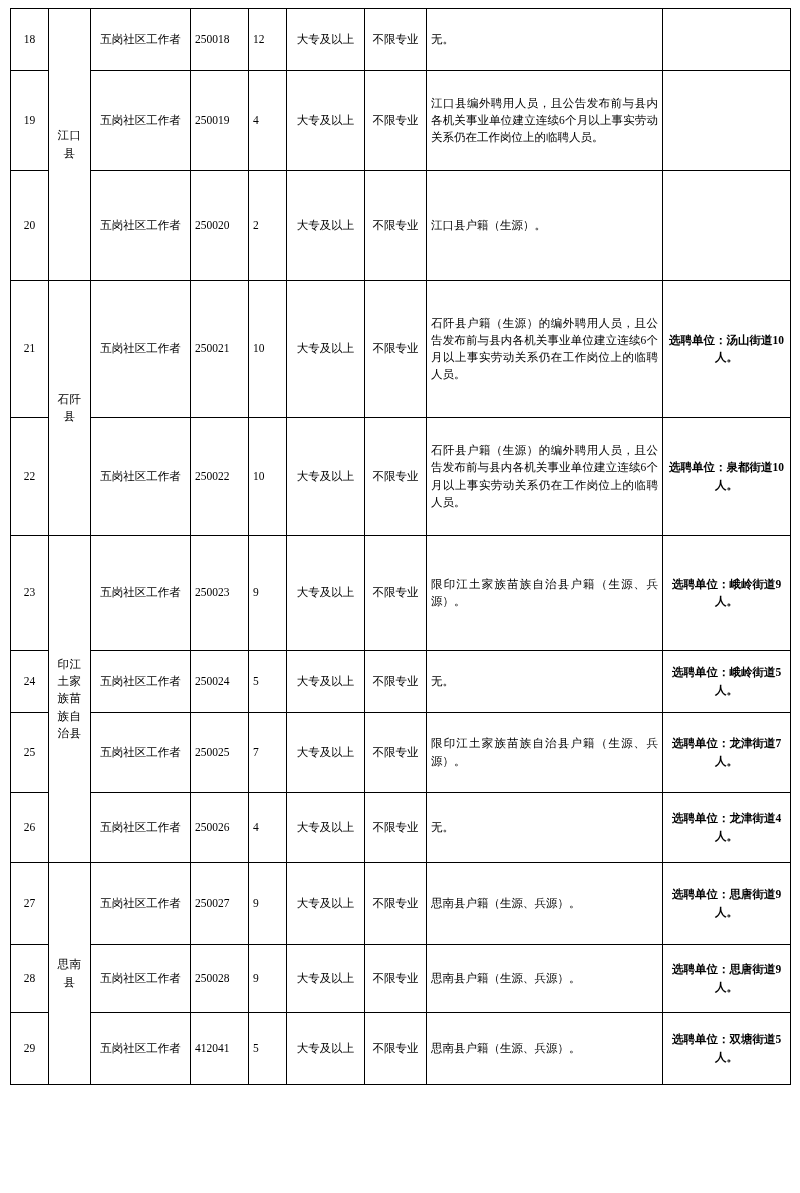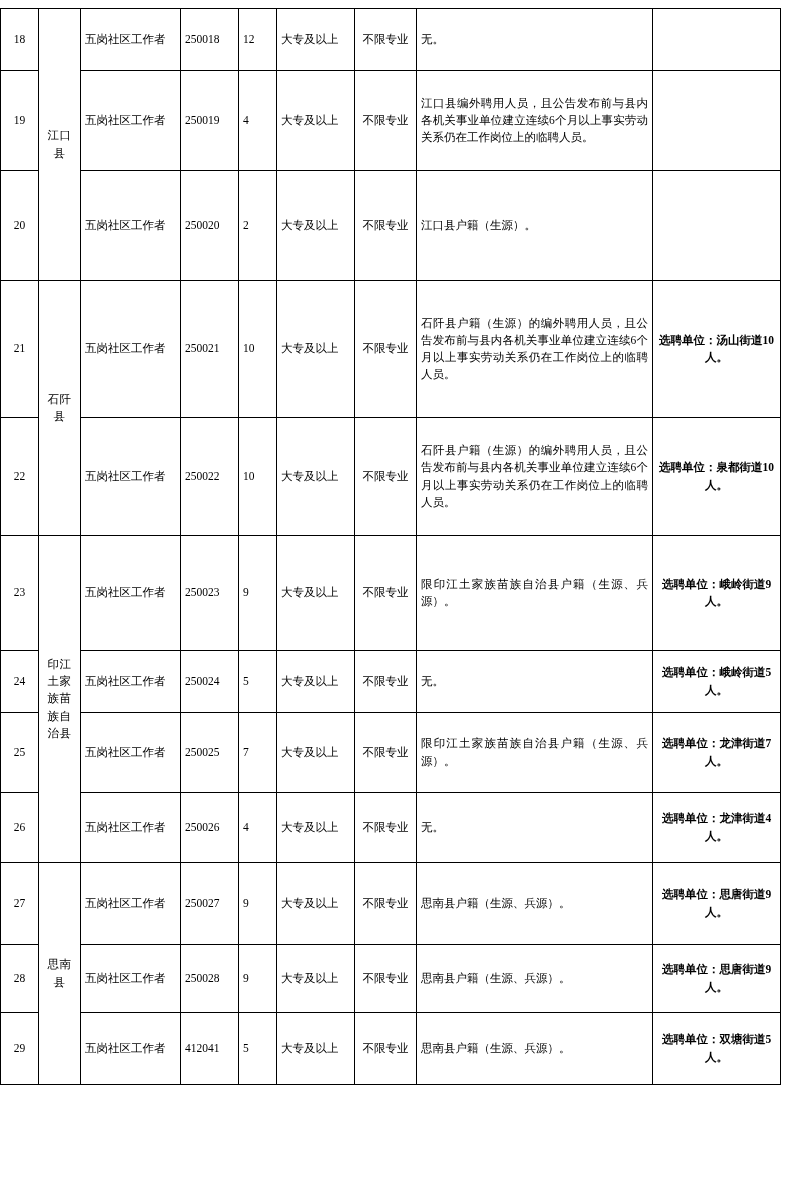--- a/index.html
+++ b/index.html
@@ -10,21 +10,21 @@
   body {
     width: 800px;
     height: 1193px;
     font-family: "Liberation Serif", "DejaVu Serif", serif;
     color: #000000;
     position: relative;
     overflow: hidden;
   }
   .sheet {
     position: absolute;
-    left: 0;
+    left: 10px;
     top: 8px;
     width: 780px;
     height: 1176px;
   }
   table.grid {
     border-collapse: collapse;
     width: 780px;
     table-layout: fixed;
   }
   table.grid td {
@@ -41,24 +41,24 @@
   col.c-post    { width: 100px; }
   col.c-code    { width: 58px; }
   col.c-num     { width: 38px; }
   col.c-edu     { width: 78px; }
   col.c-major   { width: 62px; }
   col.c-req     { width: 236px; }
   col.c-note    { width: 128px; }
 
   .cell-no    { text-align: center; font-size: 12px; }
   .cell-region{ text-align: center; font-size: 12px; letter-spacing: 0.5px; }
-  .cell-post  { text-align: left; font-size: 12px; }
+  .cell-post  { text-align: center; font-size: 12px; }
   .cell-code  { text-align: left; font-size: 12px; }
   .cell-num   { text-align: left; font-size: 12px; }
-  .cell-edu   { text-align: left; font-size: 12px; }
+  .cell-edu   { text-align: center; font-size: 12px; }
   .cell-major { text-align: center; font-size: 12px; margin-left: 28px; }
   .cell-req   { text-align: justify; text-justify: inter-ideograph; font-size: 11.5px; padding-left: 6px; padding-right: 6px; }
   .cell-note  { text-align: center; font-size: 12px; padding-left: 8px; font-weight: bold; }
 
   .narrow-region {
     writing-mode: horizontal-tb;
     line-height: 1.45;
   }
 </style>
 </head>

